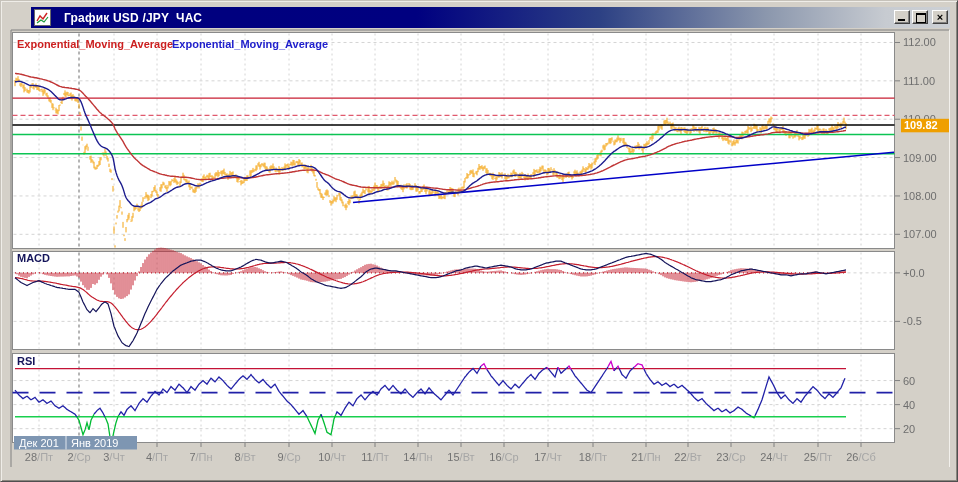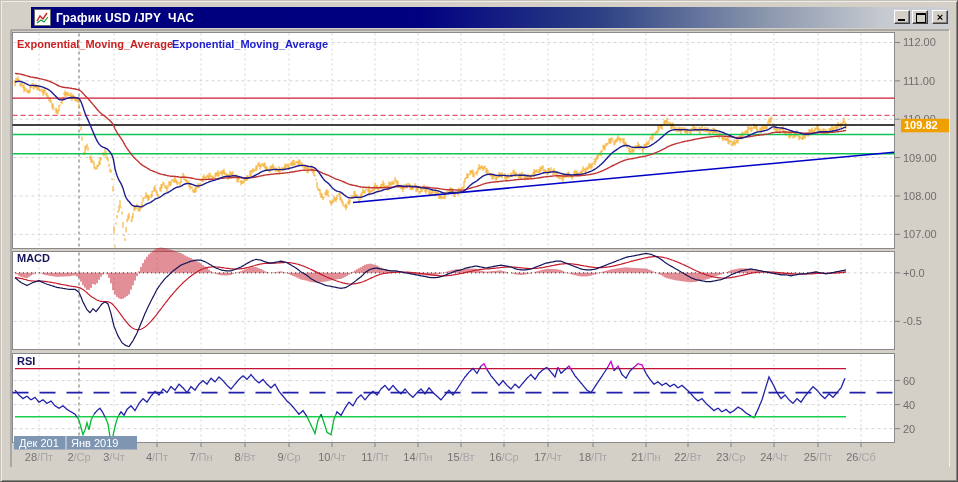--- a/index.html
+++ b/index.html
@@ -3,21 +3,21 @@
 <meta charset="utf-8">
 <style>
   html,body{margin:0;padding:0;background:#9aa0a6;}
   #stage{position:relative;width:958px;height:482px;font-family:"Liberation Sans",sans-serif;overflow:hidden;}
   .window{position:absolute;inset:0;background:#d4d0c8;
     border-top:1px solid #c6c2ba;border-left:1px solid #c6c2ba;
     border-right:1px solid #4f4f4f;border-bottom:1px solid #4f4f4f;
     box-shadow:inset 1px 1px 0 #efede8, inset -1px -1px 0 #8a867e;}
   .titlebar{position:absolute;left:30px;top:6px;right:7px;height:21px;
     background:linear-gradient(90deg,#00007e 0%,#000080 42%,#2d4184 62%,#8b97ad 80%,#c7cbd1 93%,#ccd0d5 100%);
-    display:flex;align-items:center;}
+    display:flex;align-items:center;gap:8px;}
   .app-icon{width:15px;height:15px;background:#ffffff;border:1px solid #6a6a6a;margin-left:3px;flex:0 0 auto;position:relative;}
   .title-text{color:#ffffff;font-weight:bold;font-size:12px;margin-left:5px;letter-spacing:.2px;white-space:pre;}
   .win-buttons{position:absolute;right:2px;top:3px;display:flex;}
   .wbtn{width:16px;height:14px;padding:0;margin-left:2px;background:#d4d0c8;position:relative;
     border-top:1px solid #ffffff;border-left:1px solid #ffffff;
     border-right:1px solid #404040;border-bottom:1px solid #404040;
     box-shadow:inset -1px -1px 0 #808080;cursor:default;
     font-family:"Liberation Sans",sans-serif;}
   .wbtn.close{margin-left:4px;}
   .glyph-min{position:absolute;left:3px;bottom:2px;width:7px;height:2px;background:#000;}

